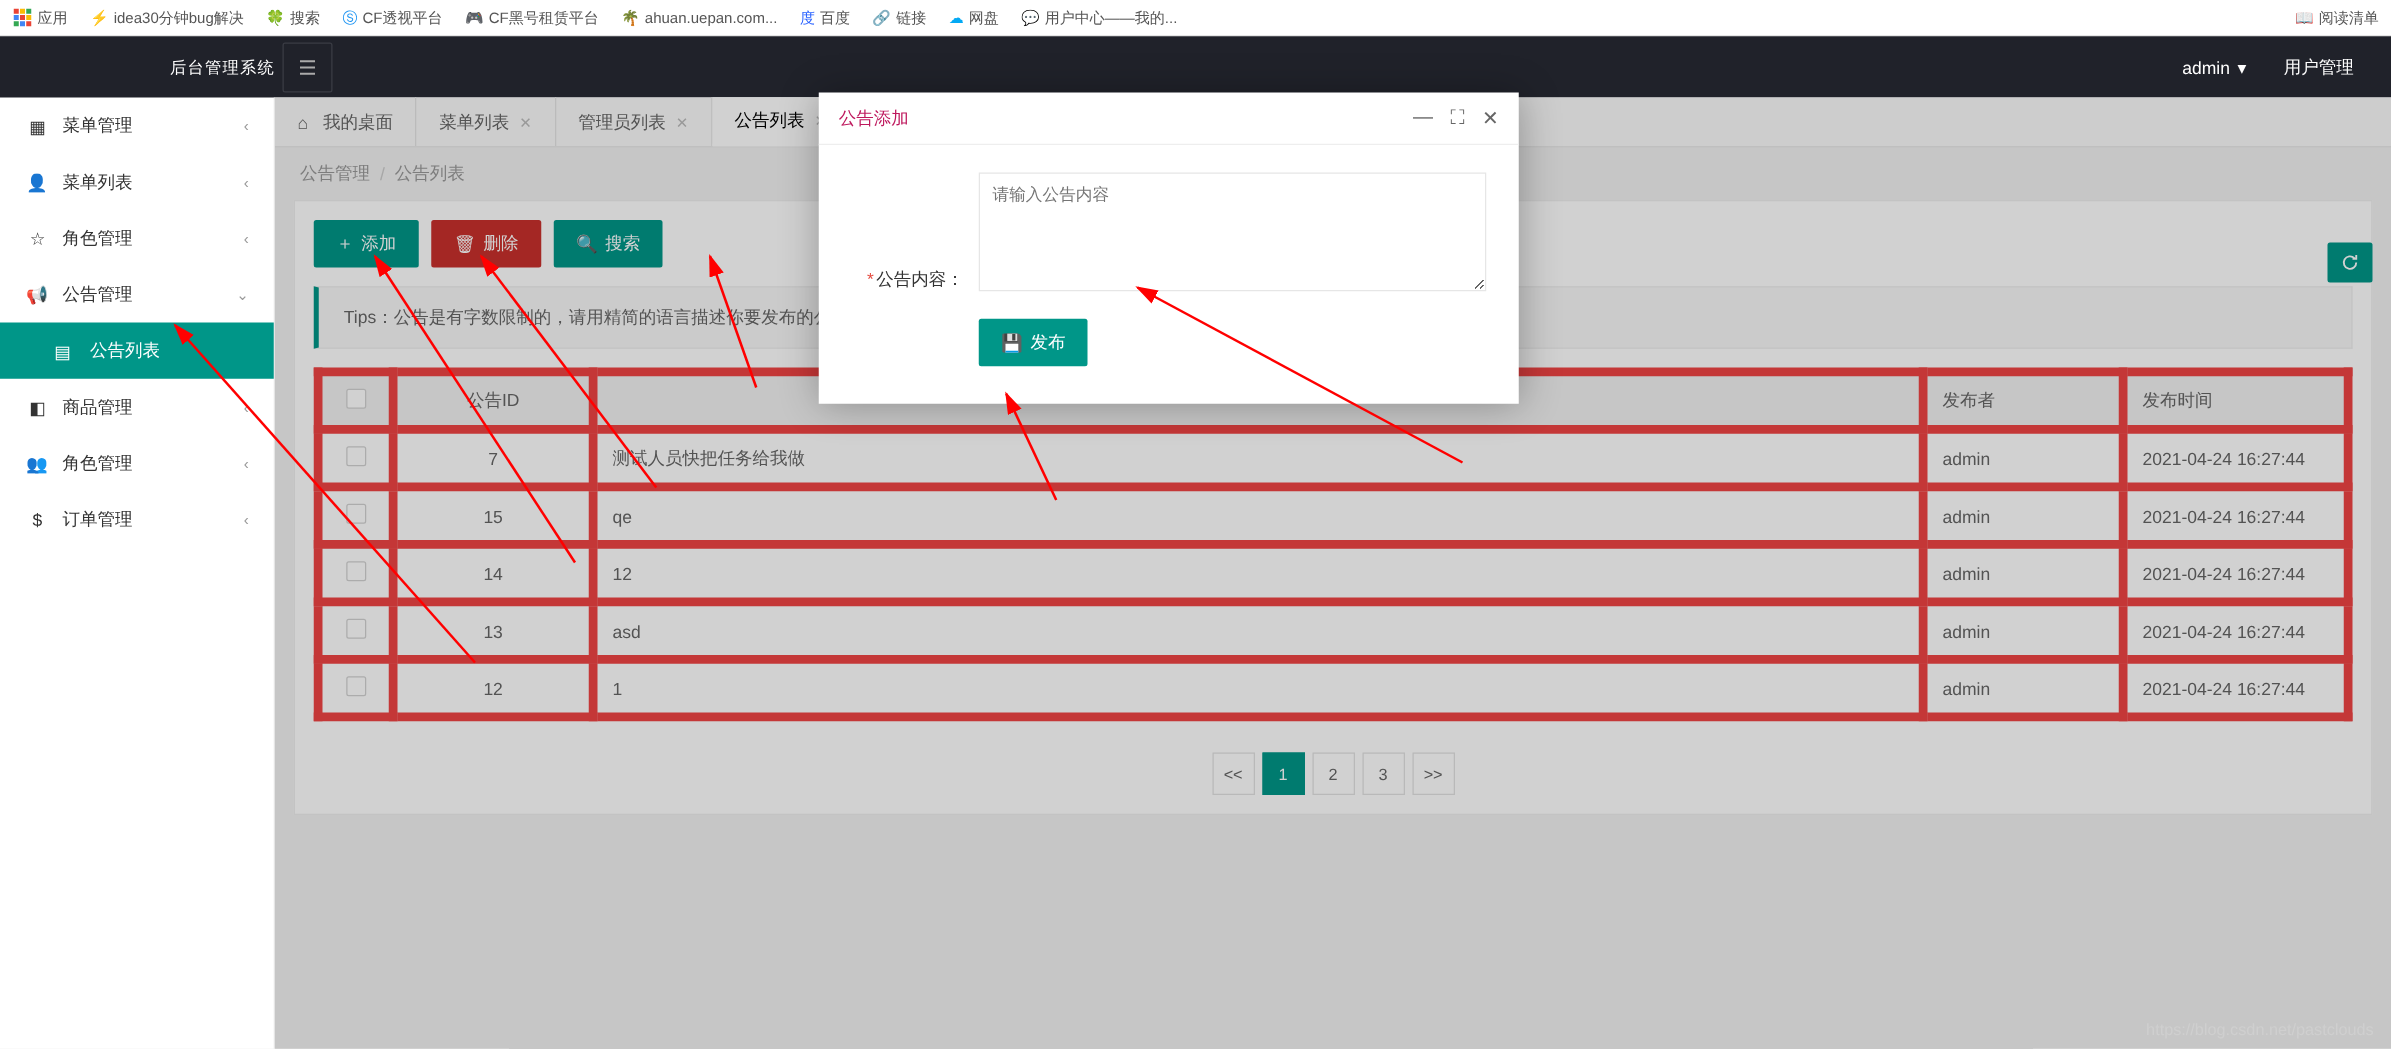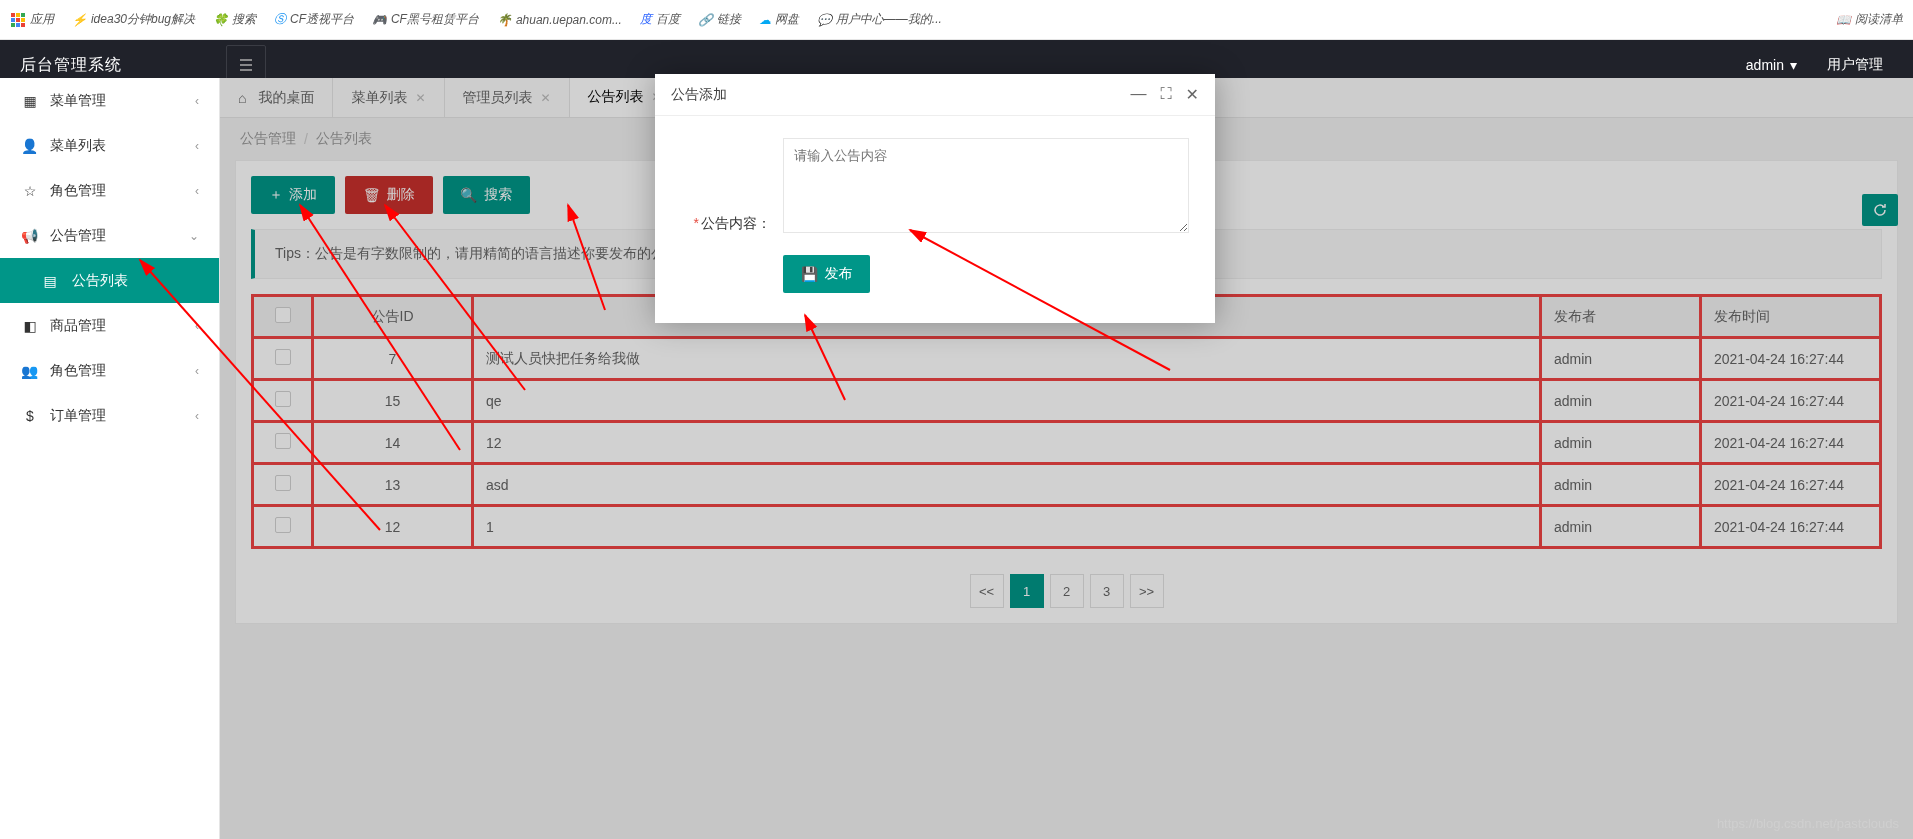--- a/index.html
+++ b/index.html
@@ -1,25 +1,25 @@
 <!DOCTYPE html>
 <html><head>
 <meta charset="utf-8">
 <style>
 * { margin: 0; padding: 0; box-sizing: border-box; }
 body { font-family: "Microsoft YaHei", Arial, sans-serif; font-size: 14px; color: #333; background: #f2f2f2; overflow: hidden; }
 
 
-.bookmarks { height: 40px; background: #fff; border-bottom: 1px solid #e5e5e5; display: flex; align-items: center; padding: 0 10px; gap: 18px; color: #555; font-size: 12px; font-style: italic; }
+.bookmarks { height: 29px; background: #fff; border-bottom: 1px solid #e5e5e5; display: flex; align-items: center; padding: 0 10px; gap: 18px; color: #555; font-size: 12px; }
 .bookmarks .bm-item { display: flex; align-items: center; gap: 4px; cursor: pointer; }
 .bookmarks .right { margin-left: auto; }
 
 
 .header { height: 50px; background: #20222a; color: #fff; display: flex; align-items: center; }
-.header .logo { width: 220px; padding-left: 20px; font-size: 16px; letter-spacing: 1px; }
+.header .logo { width: 220px; padding-left: 20px; font-size: 13px; letter-spacing: 1px; text-align: right; }
 .header .menu-toggle { width: 40px; height: 40px; margin-left: 6px; display: flex; align-items: center; justify-content: center; cursor: pointer; border: 1px solid #3a3c44; border-radius: 2px; }
 .header .right-area { margin-left: auto; display: flex; align-items: center; gap: 30px; padding-right: 30px; }
 .header .user { display: flex; align-items: center; gap: 6px; cursor: pointer; }
 .header .link { cursor: pointer; }
 
 
 .sidebar { position: absolute; top: 78px; left: 0; bottom: 0; width: 220px; background: #fff; border-right: 1px solid #e5e5e5; }
 .sidebar .nav-item { height: 45px; display: flex; align-items: center; padding: 0 20px; color: #333; cursor: pointer; position: relative; }
 .sidebar .nav-item.active { background: #009688; color: #fff; padding-left: 40px; }
 .sidebar .nav-item .icon { width: 20px; margin-right: 10px; display: inline-flex; align-items: center; justify-content: center; }
@@ -43,39 +43,39 @@
 .btn { height: 38px; padding: 0 18px; border: none; border-radius: 2px; color: #fff; display: inline-flex; align-items: center; gap: 6px; cursor: pointer; font-size: 14px; }
 .btn-add { background: #009688; }
 .btn-del { background: #c9302c; }
 .btn-search { background: #009688; }
 .btn-publish { background: #009688; }
 .search-input { height: 38px; width: 170px; border: 1px solid #e6e6e6; padding: 0 10px; outline: none; }
 
 .tips { background: #f8f8f8; border: 1px solid #eee; border-left: 4px solid #009688; padding: 15px 20px; margin-bottom: 15px; color: #666; }
 
 .table { width: 100%; border-collapse: collapse; }
-.table th, .table td { border: 3px solid #ef4444; padding: 10px 12px; text-align: left; font-weight: normal; color: #666; font-size: 14px; }
+.table th, .table td { border: 7px solid #ef4444; padding: 10px 12px; text-align: left; font-weight: normal; color: #666; font-size: 14px; }
 .table th { background: #f2f2f2; color: #666; }
 .table td.center, .table th.center { text-align: center; }
 .checkbox { width: 16px; height: 16px; border: 1px solid #d2d2d2; border-radius: 2px; display: inline-block; background: #fff; }
 
 .pagination { display: flex; justify-content: center; gap: 6px; margin-top: 25px; }
 .pagination .pg { min-width: 34px; height: 34px; border: 1px solid #e2e2e2; display: flex; align-items: center; justify-content: center; cursor: pointer; color: #666; font-size: 13px; background: #fff; }
 .pagination .pg.active { background: #009688; color: #fff; border-color: #009688; }
 
 
 .refresh-btn { position: absolute; top: 116px; right: 15px; width: 36px; height: 32px; background: #009688; border-radius: 2px; display: flex; align-items: center; justify-content: center; color: #fff; cursor: pointer; z-index: 5; }
 
 
 .mask { position: absolute; top: 78px; left: 220px; right: 0; bottom: 0; background: rgba(0,0,0,0.18); z-index: 10; }
 
 
 .dialog { position: absolute; top: 74px; left: 655px; width: 560px; background: #fff; box-shadow: 1px 1px 30px rgba(0,0,0,0.3); z-index: 20; }
 .dialog-head { height: 42px; display: flex; align-items: center; padding: 0 16px; border-bottom: 1px solid #eee; }
-.dialog-head .title { color: #404040; font-size: 14px; }
+.dialog-head .title { color: #be185d; font-size: 14px; }
 .dialog-head .ops { margin-left: auto; display: flex; gap: 14px; color: #666; }
 .dialog-head .ops span { cursor: pointer; font-size: 16px; }
 .dialog-body { padding: 22px 26px 30px 26px; }
 .form-row { display: flex; align-items: flex-end; gap: 12px; margin-bottom: 22px; }
 .form-row .label { width: 90px; text-align: right; padding-top: 8px; color: #333; }
 .form-row .label .req { color: #e54d42; margin-right: 2px; }
 .form-row textarea { flex: 1; height: 95px; border: 1px solid #e6e6e6; padding: 8px 10px; resize: both; outline: none; font-family: inherit; }
 .dialog .btn-row { padding-left: 102px; }
 
 

